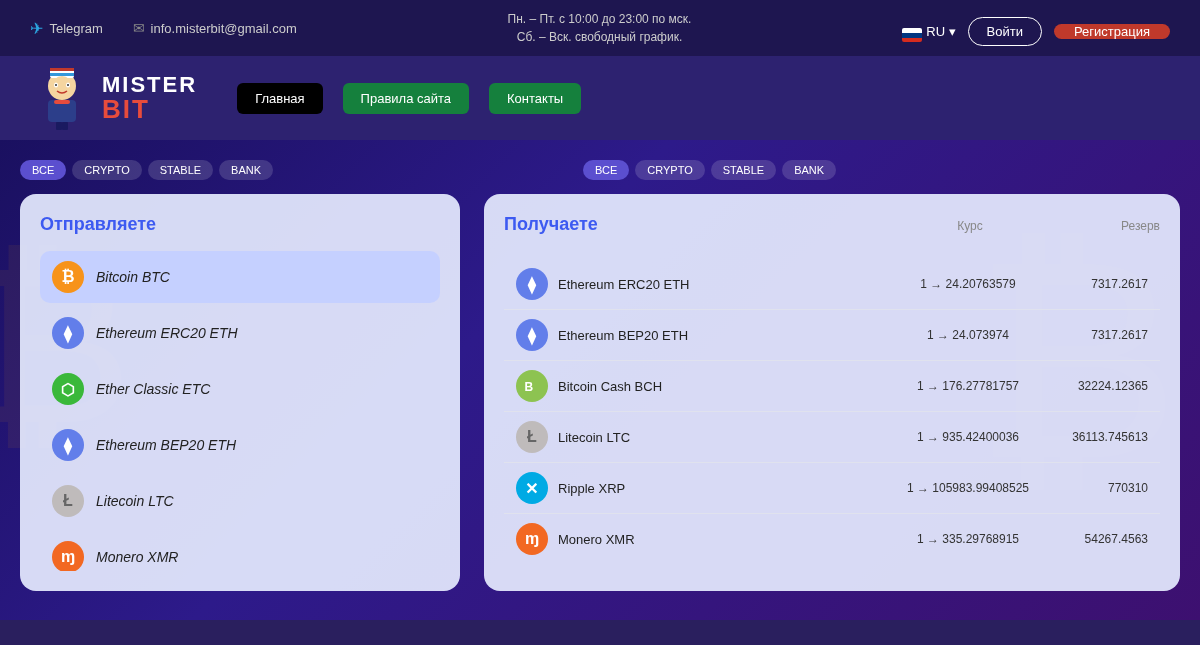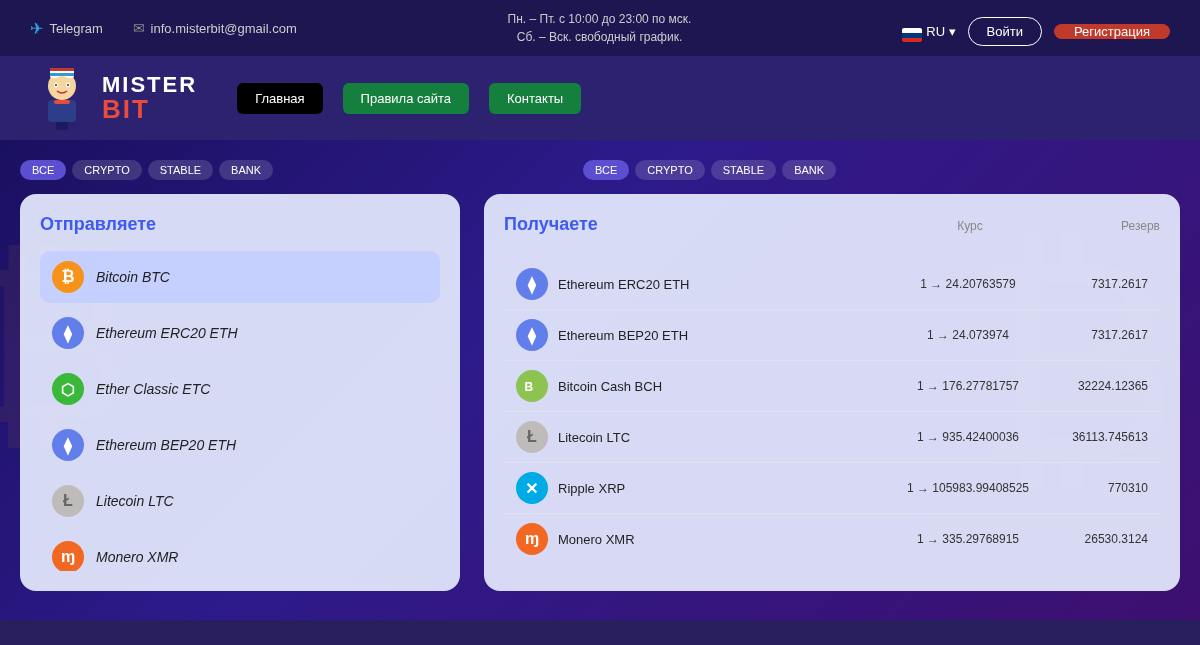--- a/index.html
+++ b/index.html
@@ -471,20 +471,20 @@
           <span class="receive-rate">1 → 105983.99408525</span>
           <span class="receive-reserve">770310</span>
         </div>
 
         <div class="receive-item">
           <div class="receive-item-name">
             <div class="coin-icon coin-xmr">ɱ</div>
             <span class="receive-item-label">Monero XMR</span>
           </div>
           <span class="receive-rate">1 → 335.29768915</span>
-          <span class="receive-reserve">26530.3124</span>
+          <span class="receive-reserve">54267.4563</span>
         </div>
 
       </div>
     </div>
 
   </div>
 </div>
 
 </body></html>

